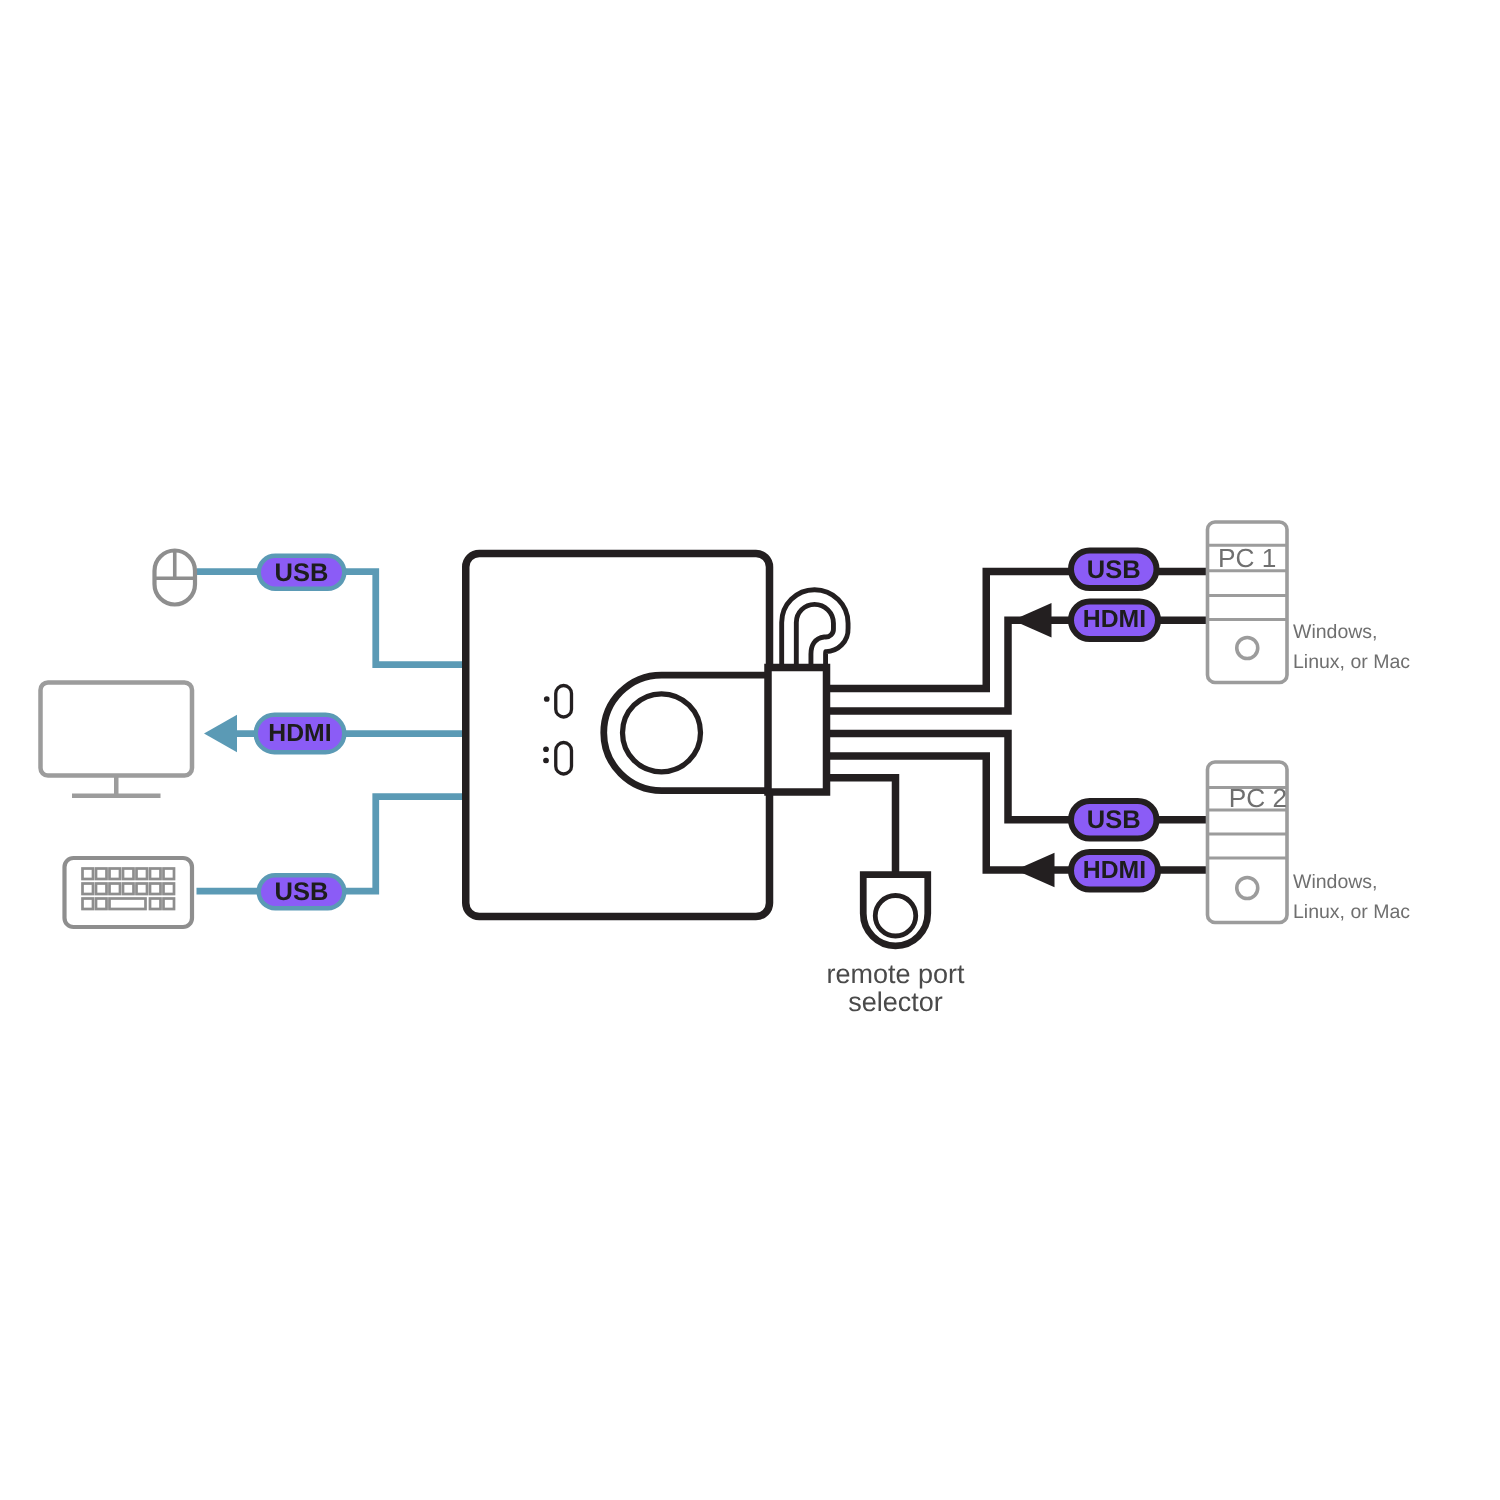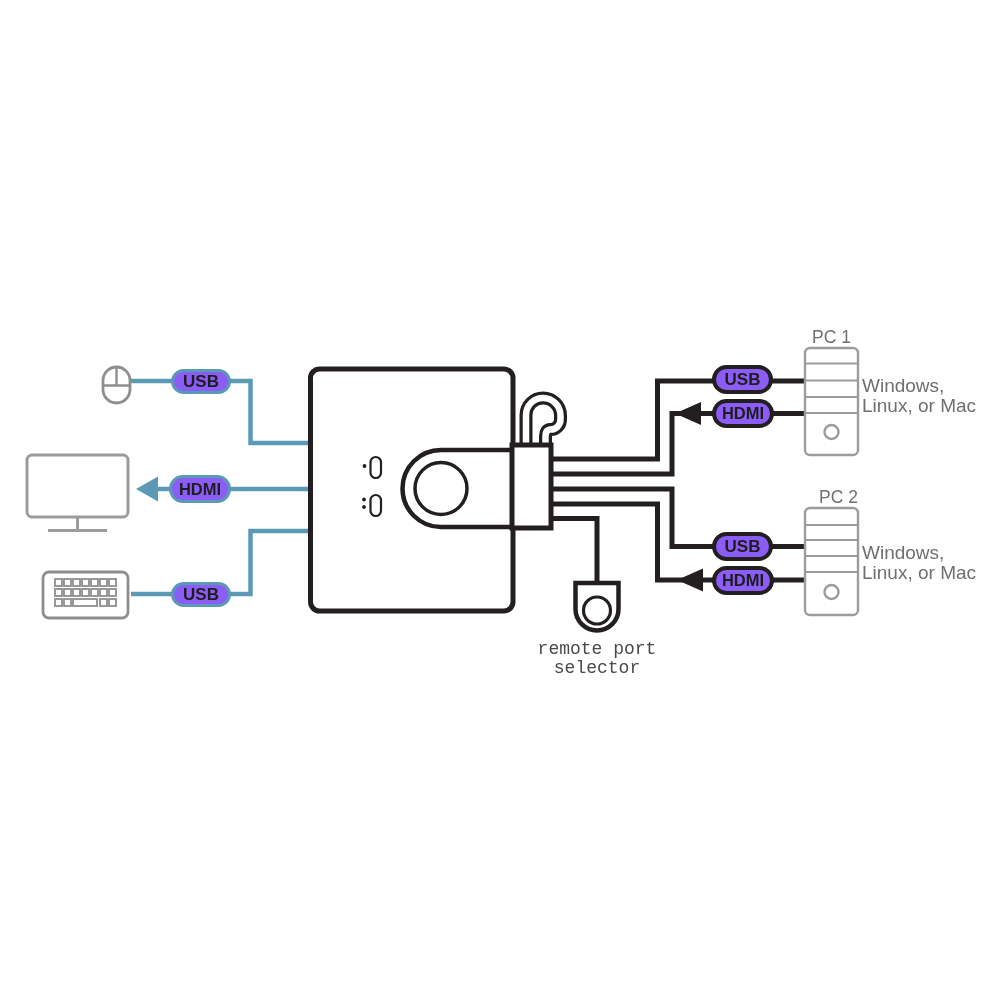--- a/index.html
+++ b/index.html
@@ -16,23 +16,23 @@
   .s-tgray{stroke:var(--c-tower_gray);}
   .f-blue{fill:var(--c-blue);}
   .f-black{fill:var(--c-black);}
   .f-white{fill:#fff;}
   .f-none{fill:none;}
   .pill{position:absolute;display:flex;align-items:center;justify-content:center;
         background:#8b5cf6;border-radius:999px;font-weight:bold;color:var(--c-pill_text);
         box-sizing:border-box;letter-spacing:0;}
   .pill-blue{border:3.2px solid var(--c-blue);}
   .pill-black{border:4px solid var(--c-black);}
-  .lbl{position:absolute;color:var(--c-label_gray);}
+  .lbl{position:absolute;color:var(--c-label_gray);margin-top:35px;}
   .pc-name{width:53px;text-align:center;font-size:17.5px;}
-  .os-text{font-size:19px;line-height:20px;white-space:nowrap;}
+  .os-text{font-size:13px;line-height:20px;white-space:nowrap;}
   .remote-lbl{width:122px;text-align:center;font-size:18px;line-height:19px;color:var(--c-remote_gray);}
 </style>
 </head>
 <body>
 
 <div id="stage">
 
   <svg id="diagram-svg" width="1000" height="1000" viewBox="0 0 1000 1000">
 
     <g>
@@ -143,18 +143,18 @@
 
   <div class="lbl os-text" style="left:862px;top:376px;">
     <div>Windows,</div>
     <div>Linux, or Mac</div>
   </div>
   <div class="lbl os-text" style="left:862px;top:543px;">
     <div>Windows,</div>
     <div>Linux, or Mac</div>
   </div>
 
-  <div class="remote-lbl" style="position:absolute;left:536px;top:640px;font-family:Liberation Mono, monospace;">
+  <div class="remote-lbl" style="position:absolute;left:536px;top:640px;">
     <div>remote port</div>
     <div>selector</div>
   </div>
 
 </div>
 
 </body></html>

